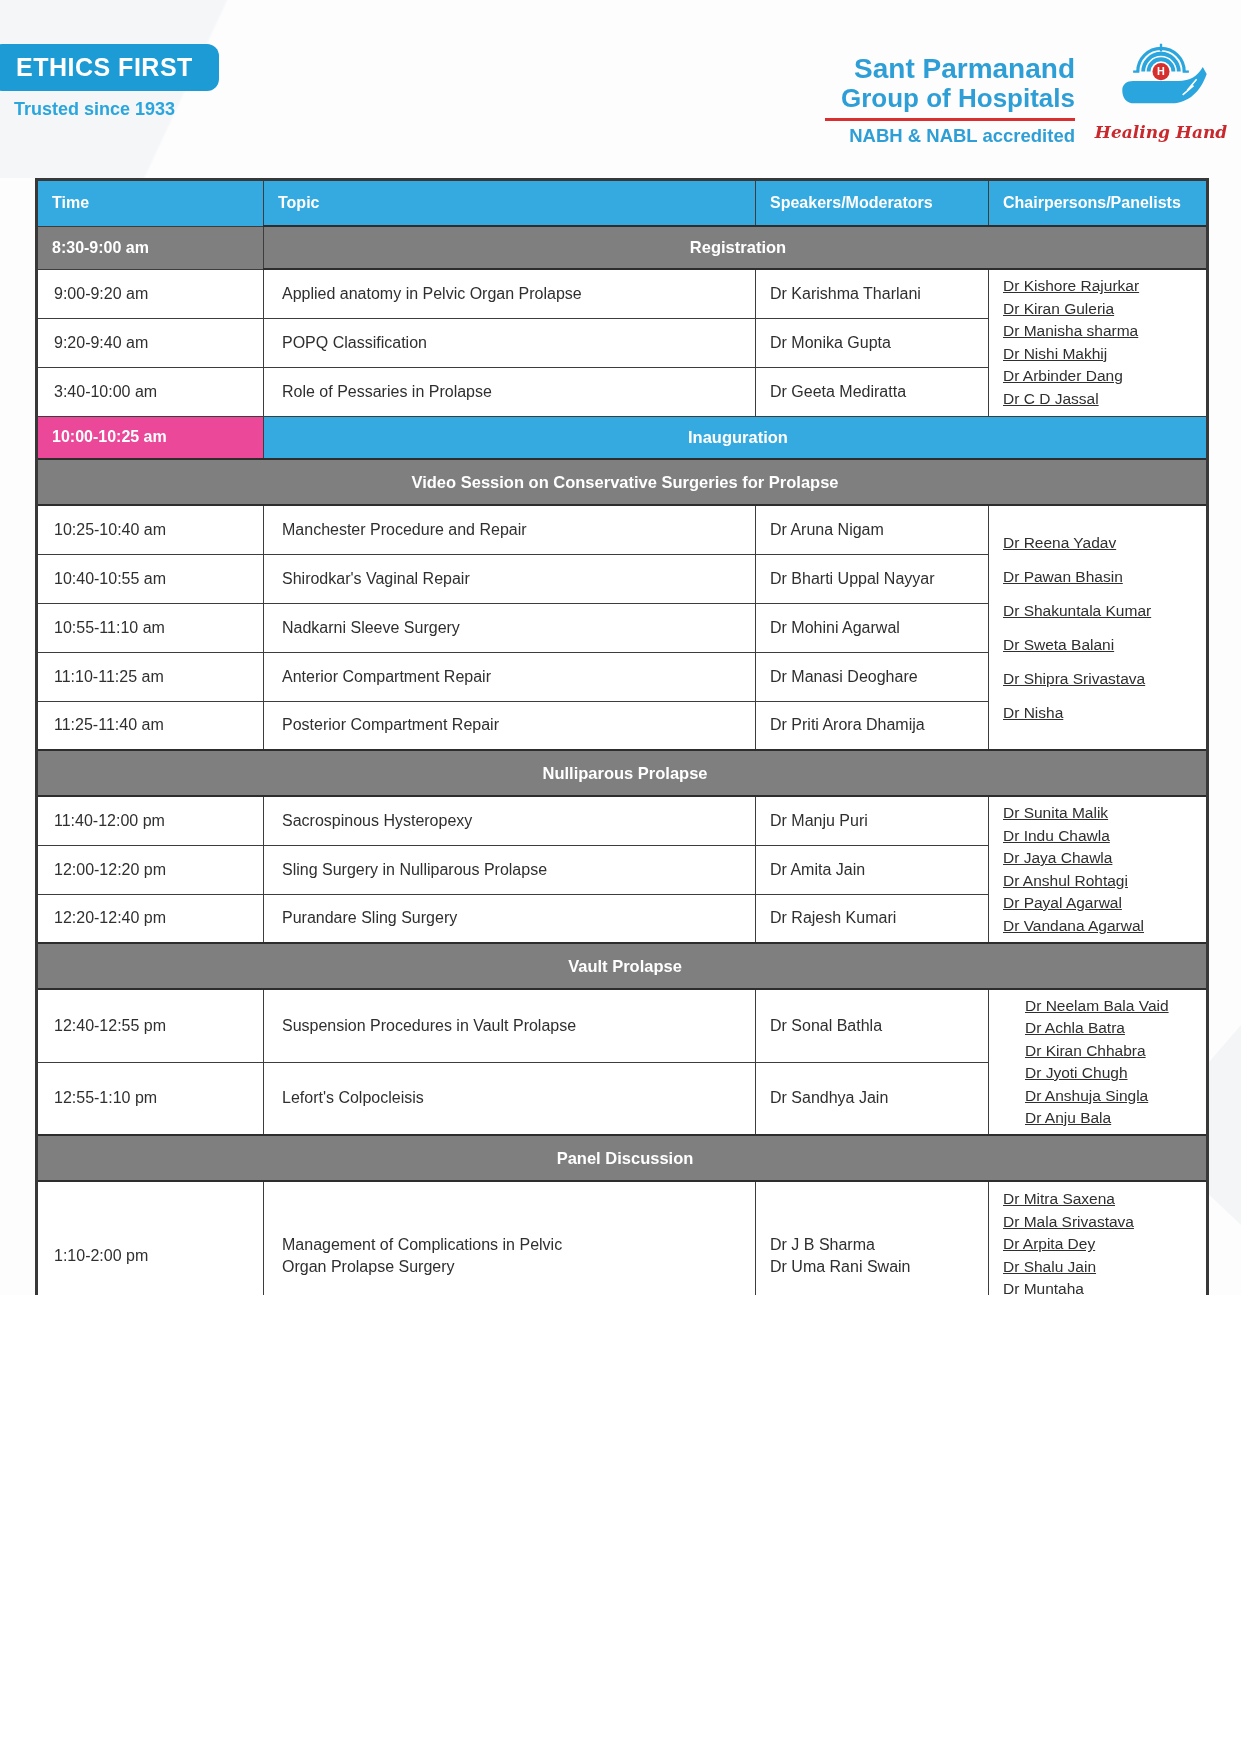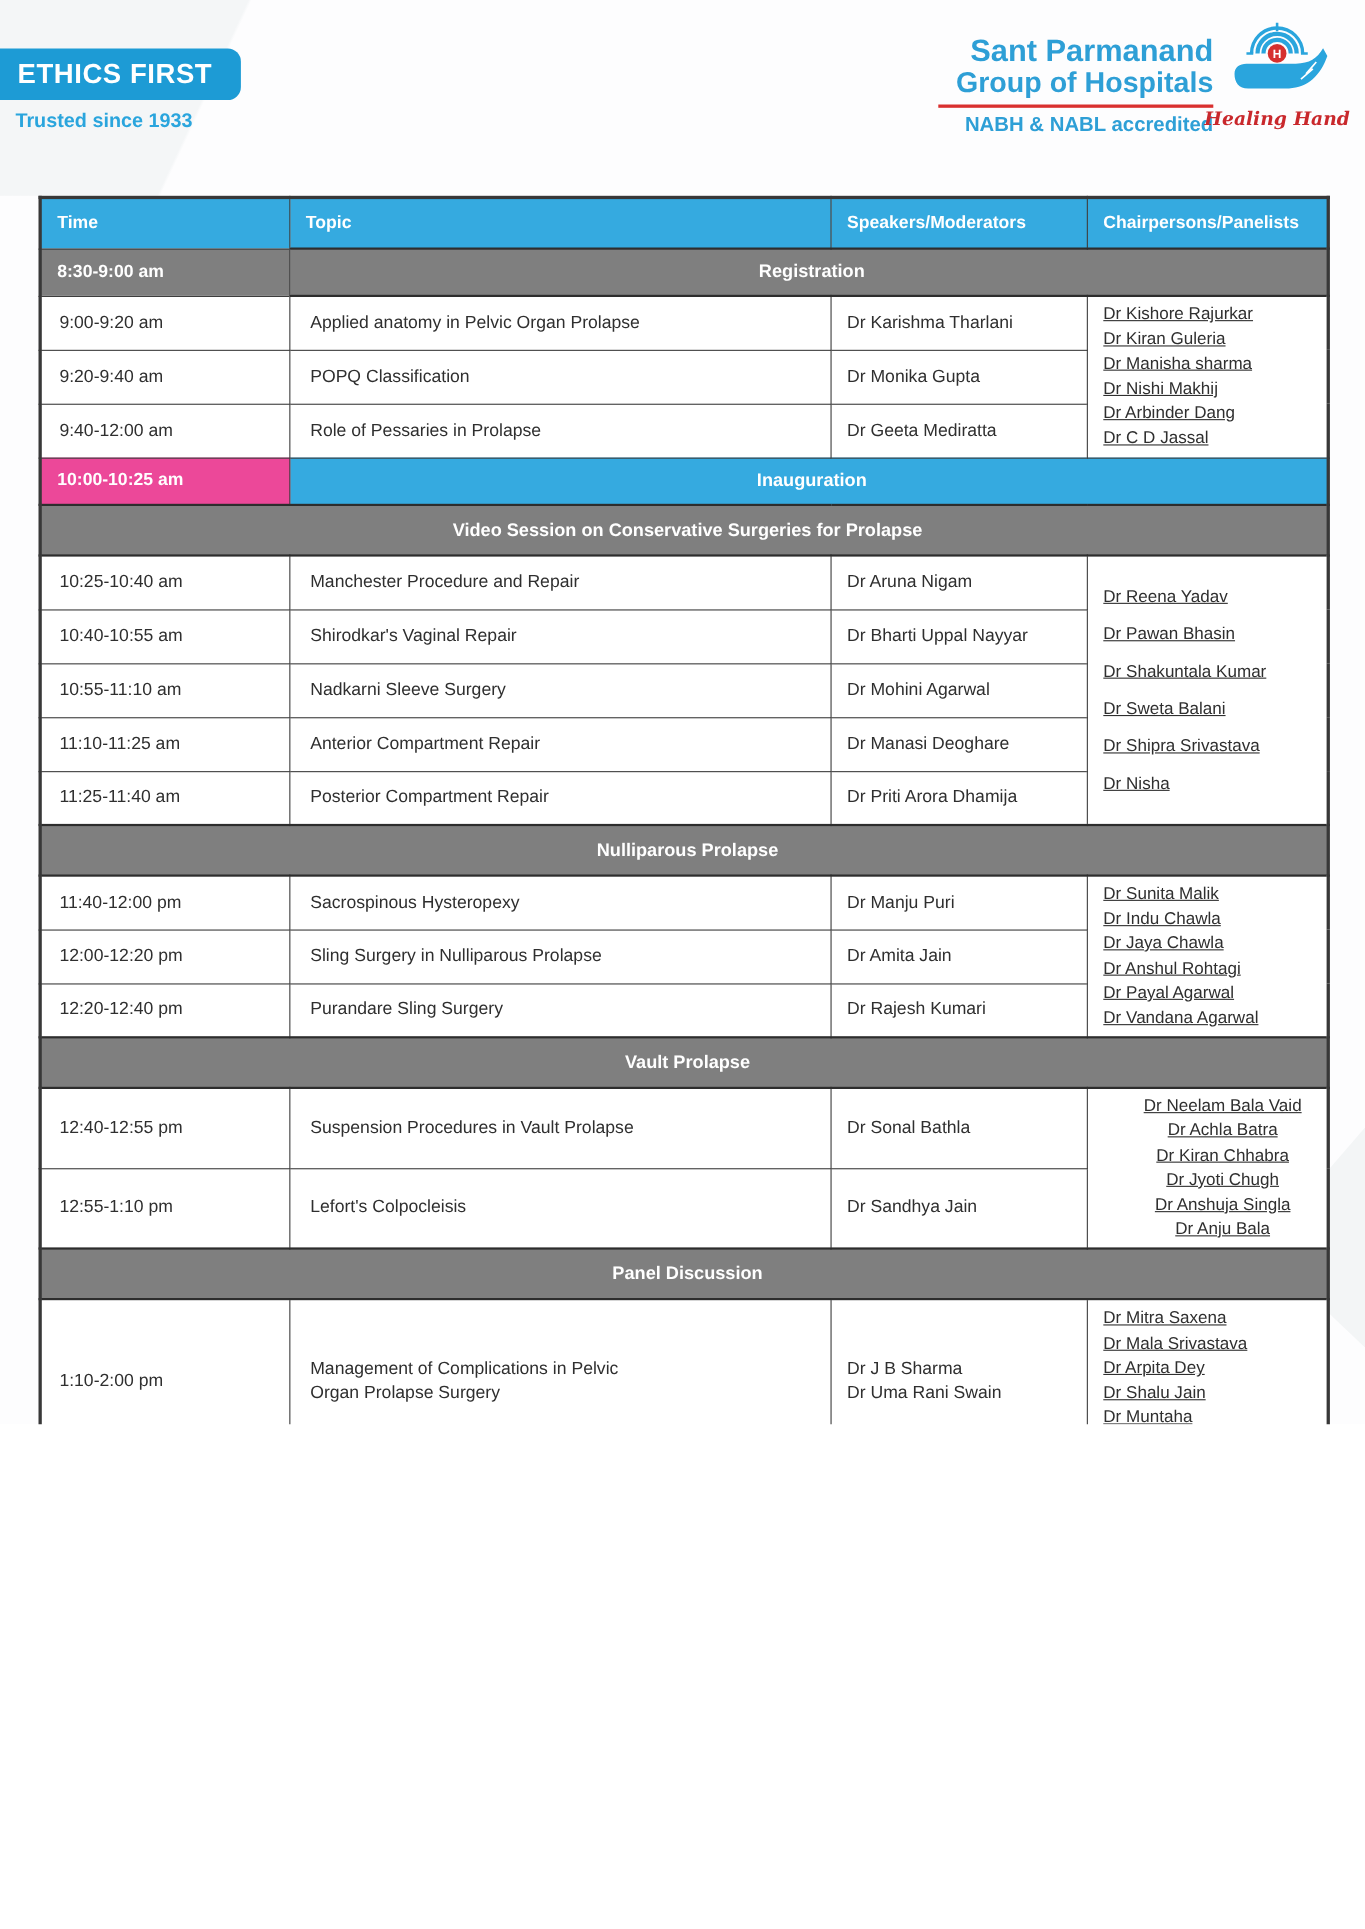--- a/index.html
+++ b/index.html
@@ -29,21 +29,21 @@
   
   .badge {
     position:absolute; z-index:2; left:-10px; top:44px;
     background:#1d9bd5; color:#ffffff; font-weight:bold; font-size:25px;
     letter-spacing:.5px; padding:9px 26px 9px 26px; border-radius:12px;
   }
   .tagline {
     position:absolute; z-index:2; left:14px; top:99px;
     color:#2aa5dd; font-weight:bold; font-size:18px;
   }
-  .logo { position:absolute; z-index:2; right:30px; top:19px; display:flex; align-items:flex-start; }
+  .logo { position:absolute; z-index:2; right:30px; top:42px; display:flex; align-items:flex-start;gap:28px; }
   .logo-text { display:flex; flex-direction:column; align-items:flex-end; padding-top:12px; }
   .logo-name1 { color:#2e9fd6; font-weight:bold; font-size:28px; line-height:30px; }
   .logo-name2 { color:#2e9fd6; font-weight:bold; font-size:26px; line-height:29px; }
   .logo-rule { width:250px; height:3px; background:#d9302f; margin:5px 0 4px 0; }
   .logo-accred { color:#2e9fd6; font-weight:bold; font-size:18.5px; }
   .logo-art { display:flex; flex-direction:column; align-items:center; margin-left:8px; width:100px; }
   .logo-slogan { color:#c9282c; font-family:"DejaVu Serif", serif; font-style:italic;
     font-weight:bold; font-size:17px; white-space:nowrap; margin-top:-4px; }
 
   
@@ -67,21 +67,21 @@
   td.cell-time  { padding-left:16px; }
   td.cell-topic { padding-left:18px; }
   td.time-gray  { background:#7f7f7f; color:#ffffff; font-weight:bold; }
   td.time-blue  { background:#ec4899; color:#ffffff; font-weight:bold; }
   td.band-gray  { background:#7f7f7f; color:#ffffff; font-weight:bold; text-align:center;
                   font-size:16.5px; border-top:2.5px solid #2d2d2d; border-bottom:2.5px solid #2d2d2d; }
   td.band-blue  { background:#35aae0; color:#ffffff; font-weight:bold; text-align:center; font-size:16.5px; }
   td.chairs { font-size:15.5px; }
   td.chairs div { line-height:22.5px;text-decoration:underline; }
   td.chairs-spread div { line-height:34px; }
-  td.chairs-pad { padding-left:36px;text-align:center; }
+  td.chairs-pad { padding-left:36px; }
   .two-line div { line-height:22px; }
 </style>
 </head>
 <body>
 
 <div class="page">
 
   <div class="shape shp-topleft"></div>
   <div class="shape shp-right-mid"></div>
   <div class="shape shp-big-tri"></div>
@@ -157,21 +157,21 @@
           <div>Dr Arbinder Dang</div>
           <div>Dr C D Jassal</div>
         </td>
       </tr>
       <tr class="h-row">
         <td class="cell-time">9:20-9:40 am</td>
         <td class="cell-topic">POPQ Classification</td>
         <td>Dr Monika Gupta</td>
       </tr>
       <tr class="h-row">
-        <td class="cell-time">9:40-12:00 am</td>
+        <td class="cell-time">3:40-10:00 am</td>
         <td class="cell-topic">Role of Pessaries in Prolapse</td>
         <td>Dr Geeta Mediratta</td>
       </tr>
 
       <tr class="h-reg">
         <td class="time-blue">10:00-10:25 am</td>
         <td class="band-blue" colspan="3">Inauguration</td>
       </tr>
 
       <tr class="h-band">

